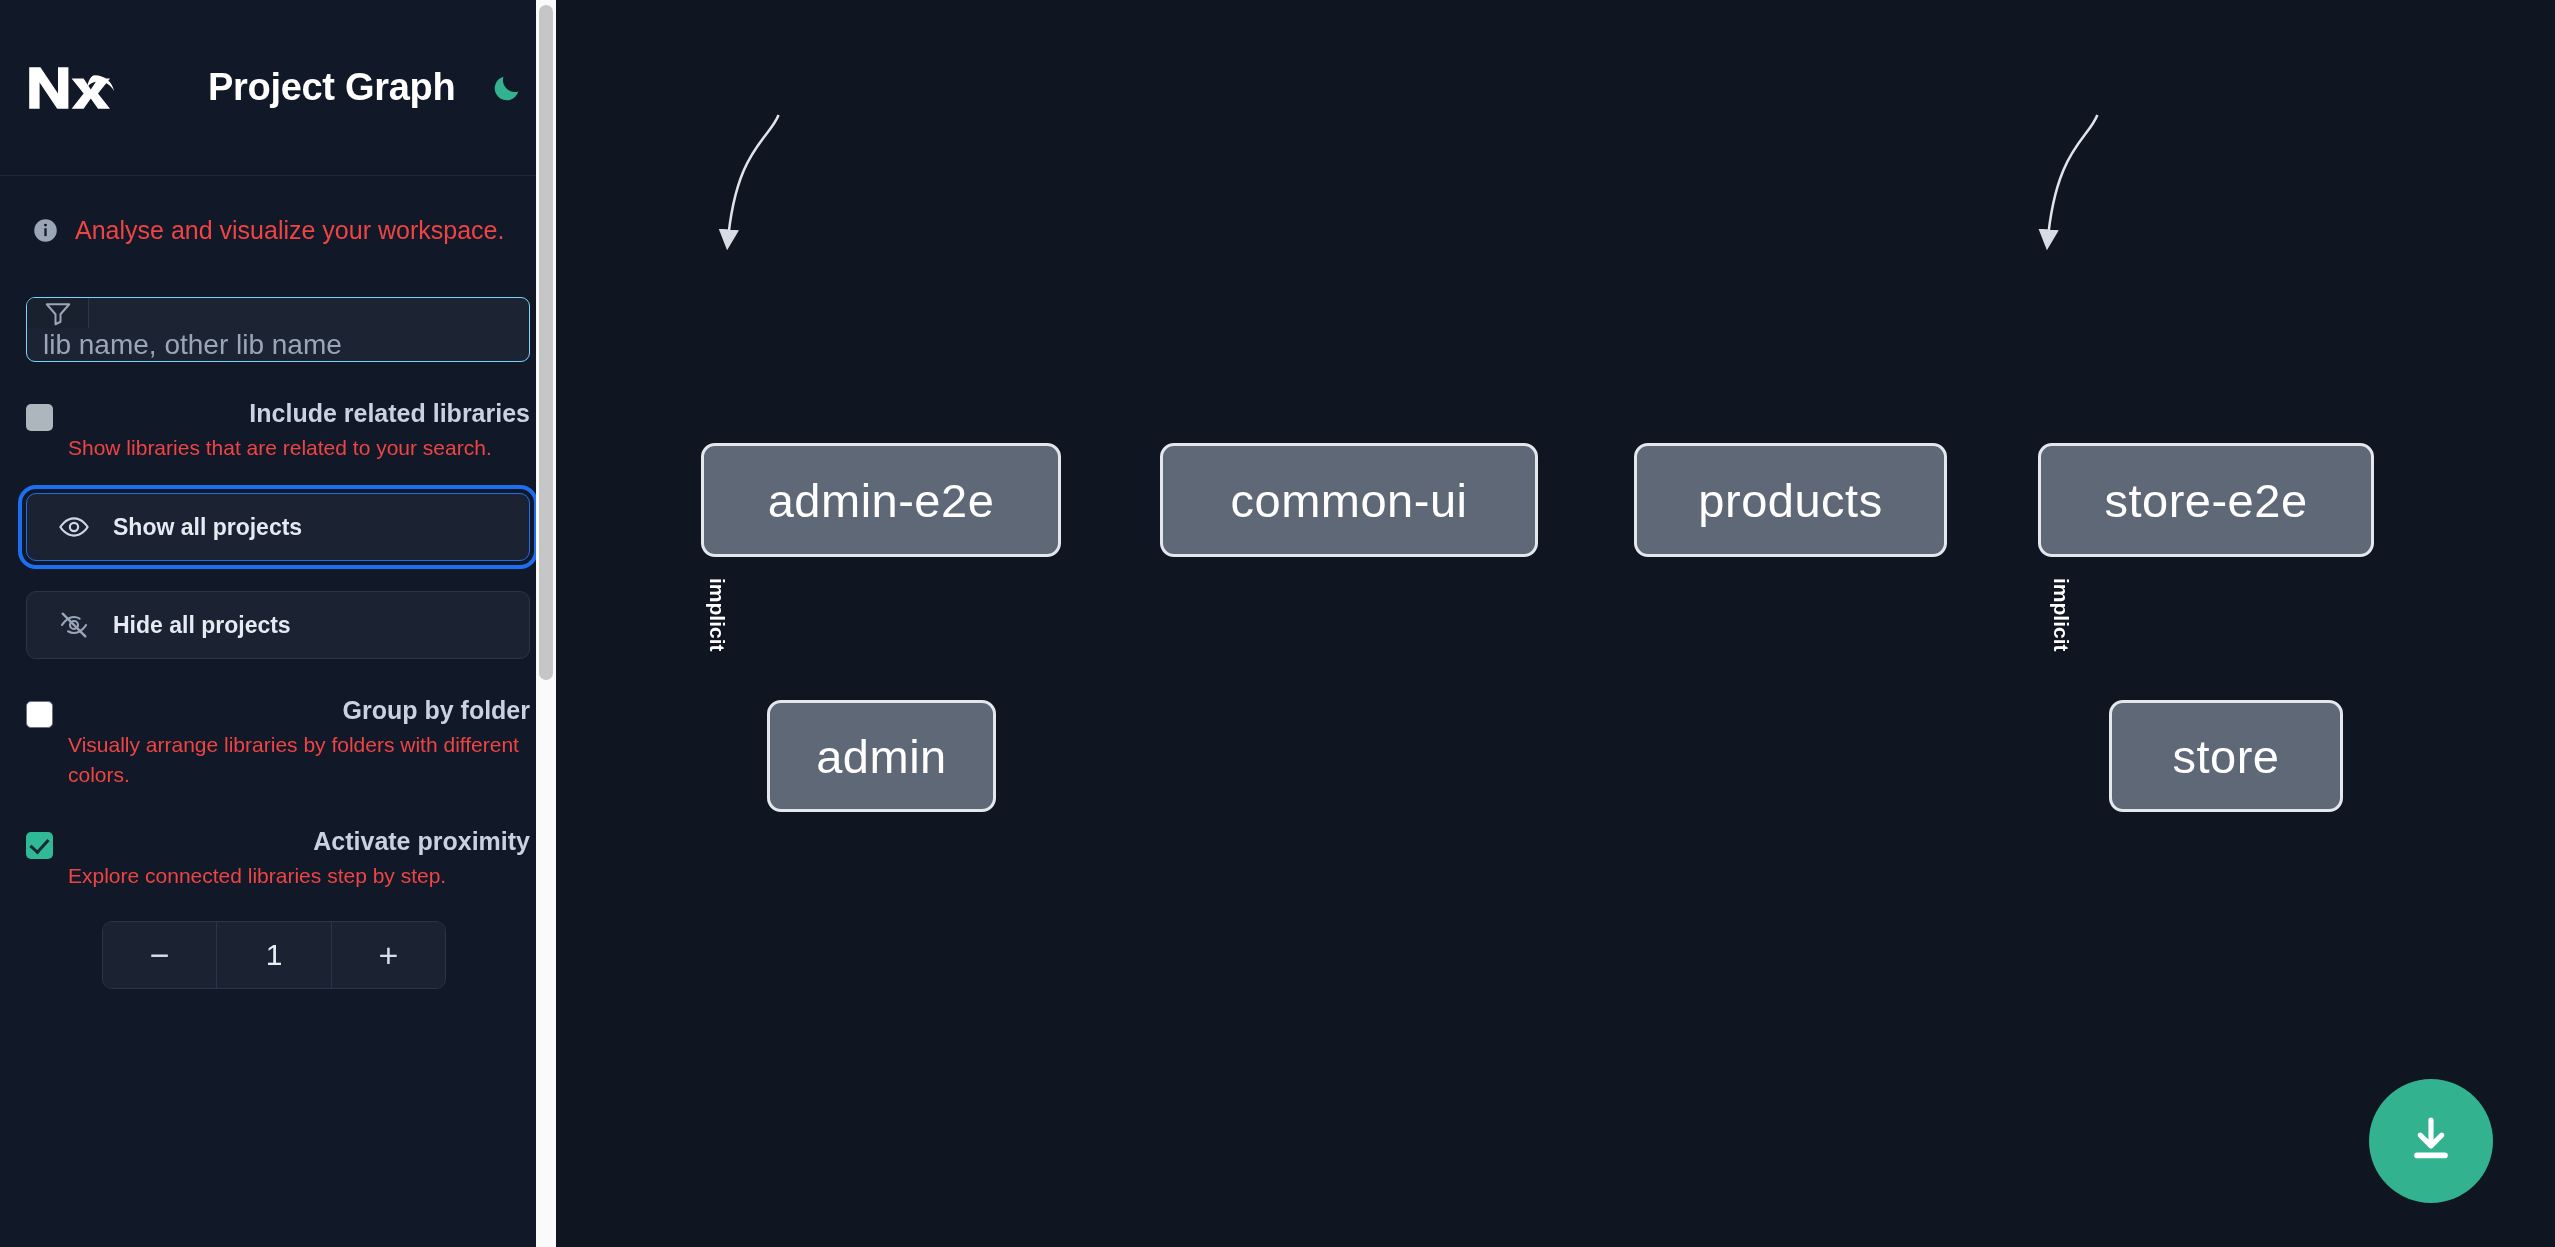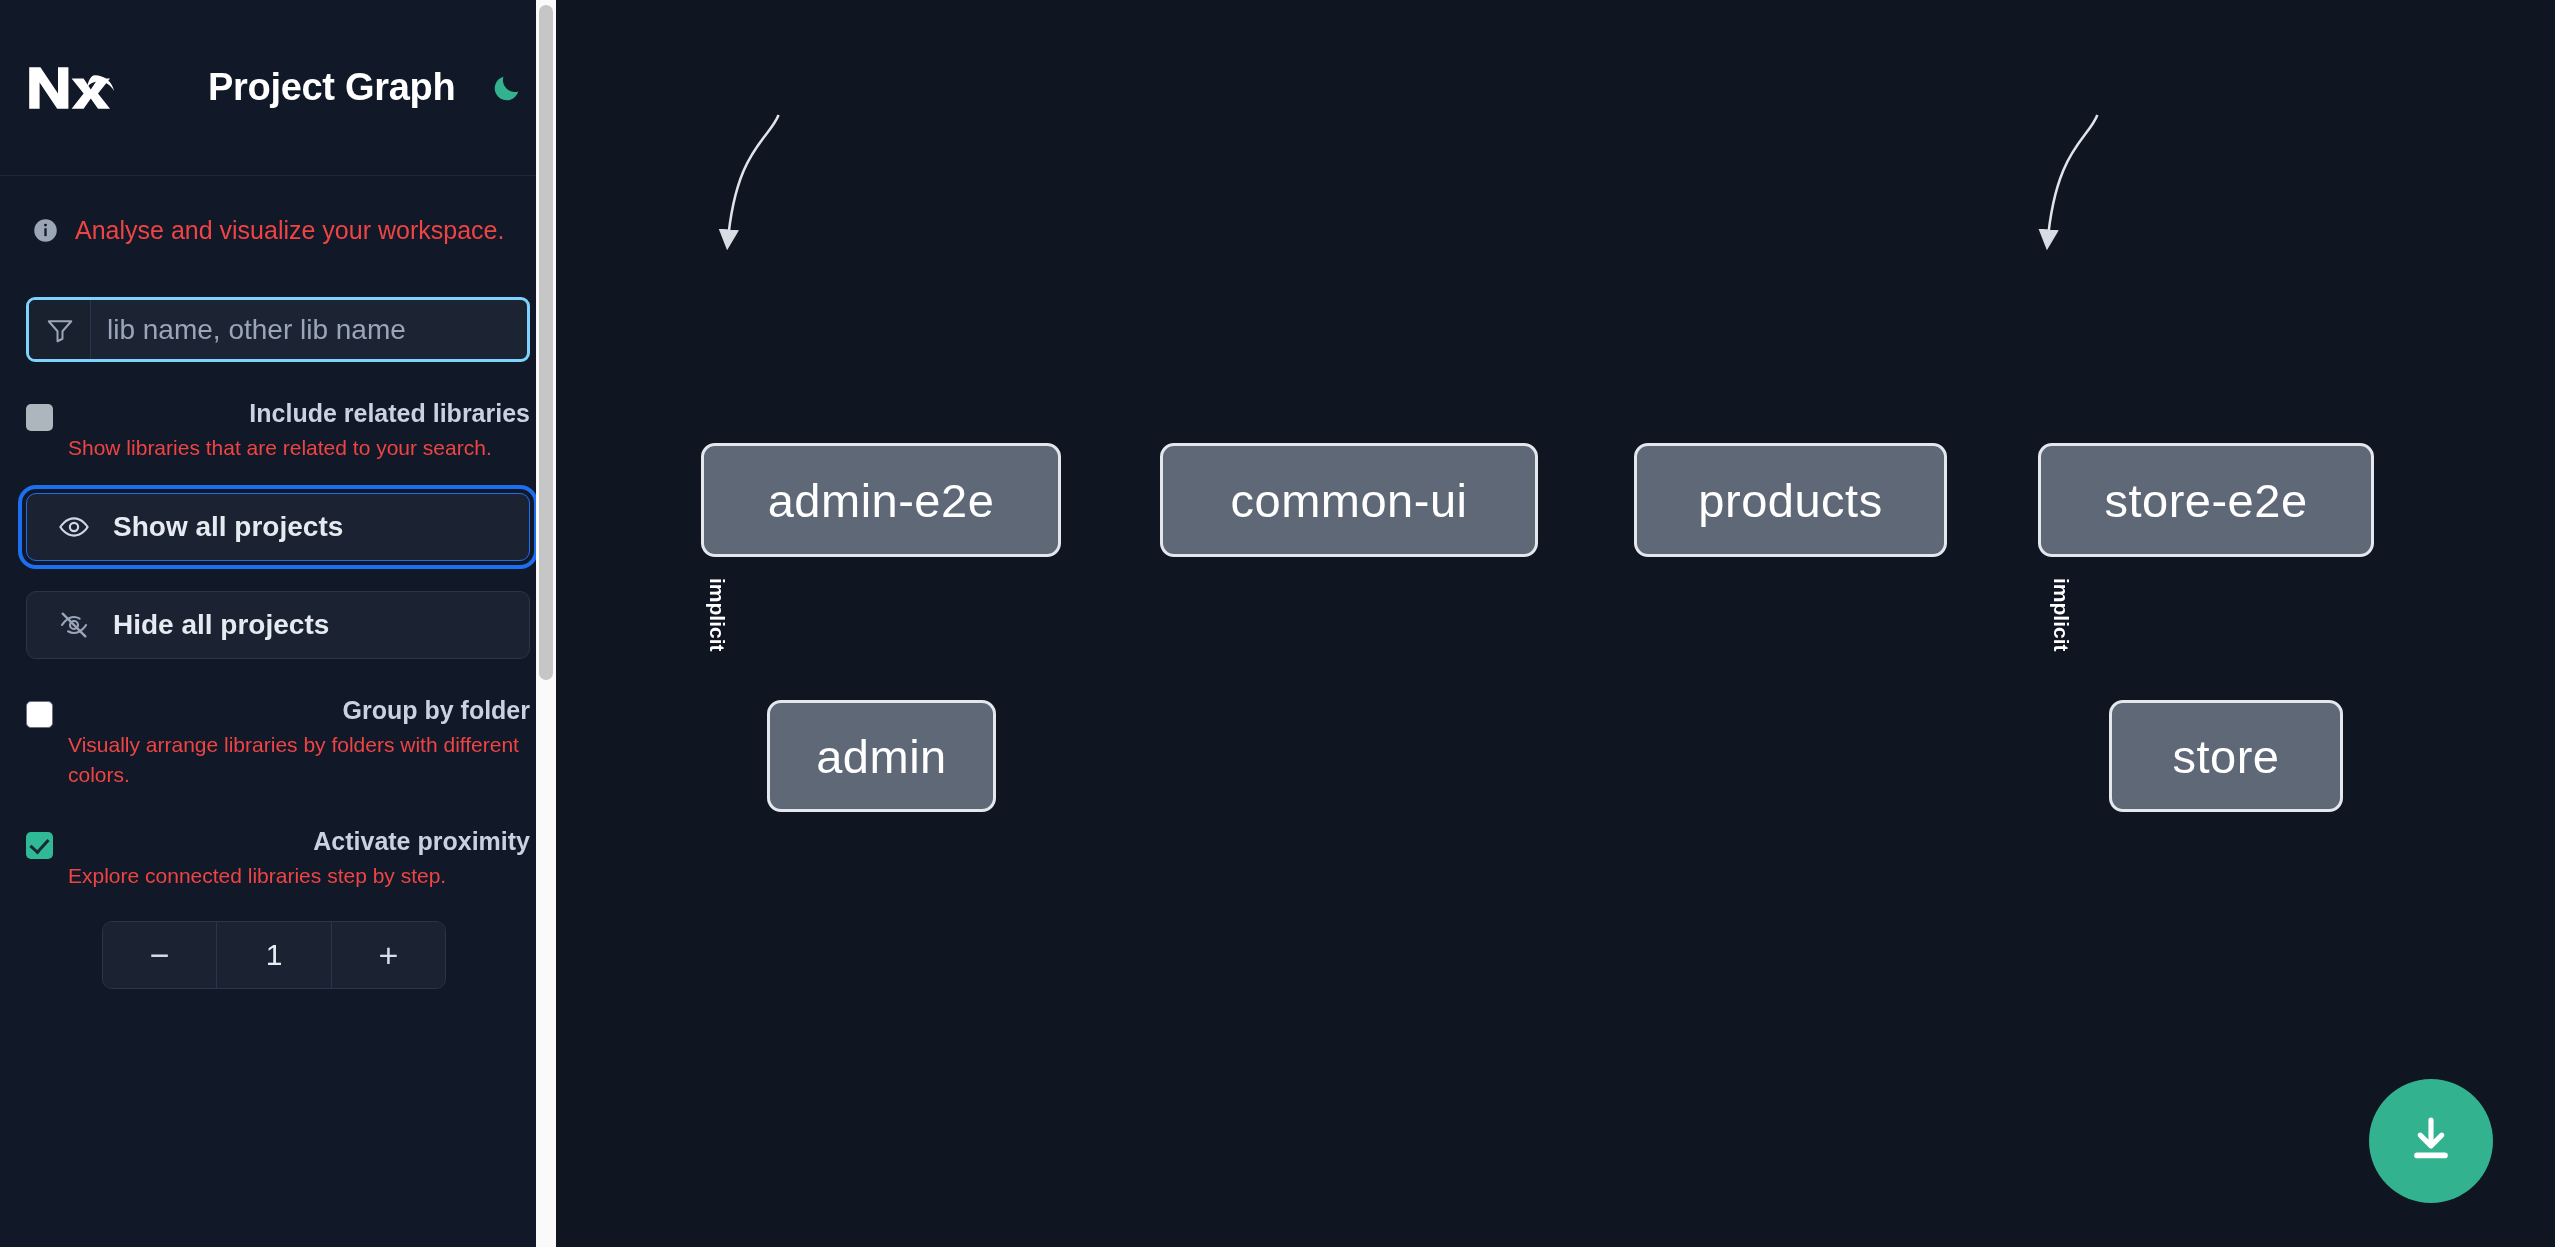--- a/index.html
+++ b/index.html
@@ -46,21 +46,22 @@
   .info-icon { width: 27px; height: 27px; flex: 0 0 27px; }
 
   
   .search-row {
     margin-top: 44px;
     display: flex; align-items: stretch;
     height: 65px;
     background: #1c2433;
     border-radius: 9px;
     overflow: hidden;
-    border: 3px solid #7dd3fc;
+    border: 1px solid #7dd3fc;
+    flex-direction: column;
   }
   .search-icon-box {
     width: 62px; display: flex; align-items: center; justify-content: center;
     border-right: 1px solid #2b3546;
     background: #19202e;
   }
   .search-input {
     flex: 1; background: transparent; border: 0; outline: none;
     color: #cfd7e3; font-size: 28px;
     font-family: "Liberation Sans", sans-serif;
@@ -89,21 +90,21 @@
 
   
   .btn {
     margin-top: 30px;
     height: 68px; width: 100%;
     display: flex; align-items: center;
     padding-left: 30px; gap: 22px;
     background: #1b2332;
     border: 1px solid #2b3547;
     border-radius: 10px;
-    color: #e6ebf2; font-size: 28px; font-weight: 700;
+    color: #e6ebf2; font-size: 23px; font-weight: 700;
     cursor: pointer;
     font-family: "Liberation Sans", sans-serif;
   }
   .btn.focused {
     outline: 4px solid #1d6ff2;
     outline-offset: 4px;
     border-color: #1d6ff2;
   }
   .btn-icon { display: flex; align-items: center; justify-content: center; width: 34px; }
 

